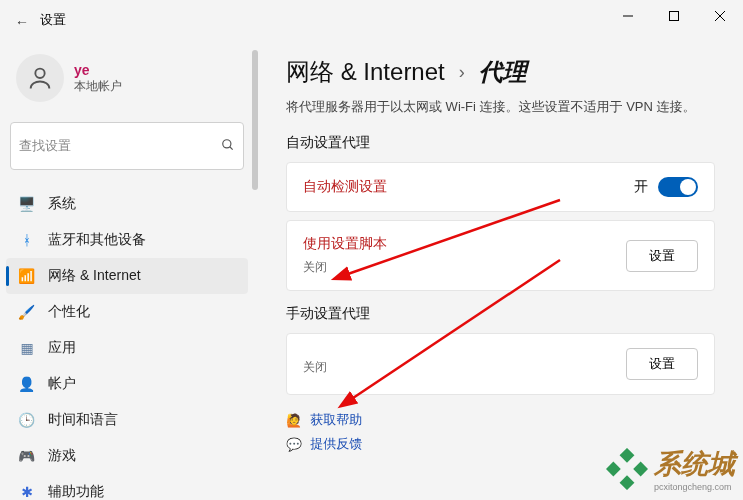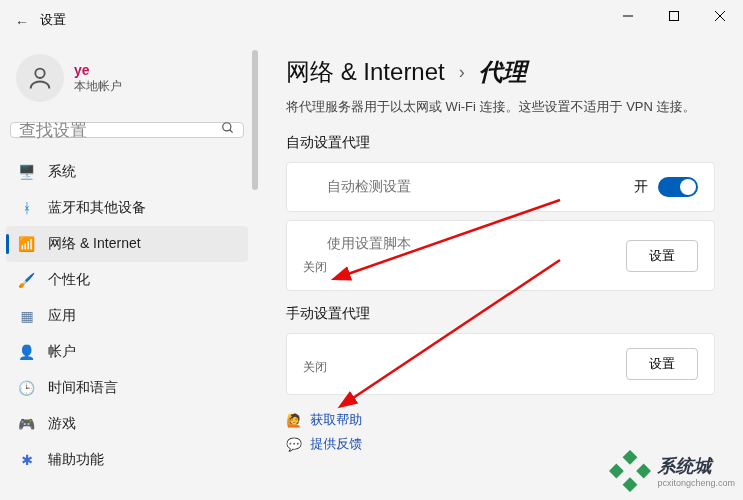--- a/index.html
+++ b/index.html
@@ -10,39 +10,39 @@
   .titlebar .title { font-size: 13px; color: #000; }
   .winctrls { position: absolute; right: 0; top: 0; display: flex; }
   .winctrls .btn { width: 46px; height: 32px; display: flex; align-items: center; justify-content: center; font-size: 10px; color: #000; cursor: pointer; }
 
   .sidebar { position: absolute; left: 0; top: 40px; width: 260px; height: 460px; padding-right: 6px; }
   .profile { display: flex; align-items: center; padding: 14px 16px 16px 16px; }
   .avatar { width: 48px; height: 48px; border-radius: 24px; background: #e8e8e8; display: flex; align-items: center; justify-content: center; margin-right: 10px; }
   .user-name { font-size: 14px; font-weight: 600; color: #be185d; }
   .user-type { font-size: 12px; color: #555; }
 
-  .searchbox { margin: 4px 10px 12px 10px; height: 16px; background: #fff; border: 1px solid #d0d0d0; border-radius: 4px; display: flex; align-items: center; padding: 0 8px; font-size: 17px; color: #555; }
+  .searchbox { margin: 4px 10px 12px 10px; height: 48px; background: #fff; border: 1px solid #d0d0d0; border-radius: 4px; display: flex; align-items: center; padding: 0 8px; font-size: 13px; color: #555; }
   .searchbox .ph { flex: 1; color: #888; }
   .searchbox .sicon { color: #555; }
 
   .nav { display: flex; flex-direction: column; padding: 4px 6px; }
   .nav-item { display: flex; align-items: center; height: 36px; padding: 0 10px; border-radius: 4px; font-size: 14px; color: #222; cursor: pointer; position: relative; }
   .nav-item .icon { width: 22px; text-align: center; margin-right: 10px; font-size: 14px; }
   .nav-item.active { background: #eaeaea; }
   .nav-item.active::before { content: ""; position: absolute; left: 0px; top: 8px; width: 3px; height: 20px; background: #005fb8; border-radius: 2px; }
   .nav-scroll { position: absolute; right: 2px; top: 10px; width: 6px; height: 140px; background: #c8c8c8; border-radius: 3px; }
 
   .content { position: absolute; left: 270px; top: 40px; right: 0; bottom: 0; padding: 16px 28px 8px 16px; overflow: hidden; }
   .bc { font-size: 24px; color: #111; display: flex; align-items: center; gap: 14px; margin-bottom: 10px; }
   .bc .sep { color: #666; font-size: 18px; }
   .bc .cur { font-weight: 600; font-style: italic; }
   .desc { font-size: 13px; color: #444; margin-bottom: 18px; }
   .section-h { font-size: 14px; font-weight: 400; color: #111; margin: 14px 0 10px; }
   .card { background: #fff; border: 1px solid #e5e5e5; border-radius: 4px; padding: 14px 16px; display: flex; align-items: center; justify-content: space-between; margin-bottom: 8px; }
-  .card .left .title2 { font-size: 14px; color: #737373; margin-left: 24px; }
+  .card .left .title2 { font-size: 14px; color: #b91c1c; }
   .card .left .sub { font-size: 12px; color: #666; margin-top: 6px; }
   .toggle { display: flex; align-items: center; gap: 10px; font-size: 14px; color: #111; }
   .switch { width: 40px; height: 20px; background: #005fb8; border-radius: 10px; position: relative; }
   .switch::after { content: ""; position: absolute; right: 2px; top: 2px; width: 16px; height: 16px; background: #fff; border-radius: 8px; }
   .setbtn { border: 1px solid #c8c8c8; background: #fff; border-radius: 4px; padding: 6px 22px; font-size: 13px; cursor: pointer; }
   .footer-links { margin-top: 16px; font-size: 13px; color: #1a4db3; }
   .footer-links .fl { display: flex; align-items: center; gap: 8px; margin-bottom: 6px; cursor: pointer; }
 
   .arrows { position: absolute; pointer-events:none; }
 
@@ -200,16 +200,16 @@
 <div style="position:absolute;right:8px;bottom:8px;display:flex;align-items:center;gap:6px;opacity:.85">
   <svg width="42" height="42" viewBox="0 0 40 40">
       <g fill="#0d8a3a">
         <rect x="15" y="2" width="10" height="10" transform="rotate(45 20 7)"></rect>
         <rect x="2" y="15" width="10" height="10" transform="rotate(45 7 20)"></rect>
         <rect x="28" y="15" width="10" height="10" transform="rotate(45 33 20)"></rect>
         <rect x="15" y="28" width="10" height="10" transform="rotate(45 20 33)"></rect>
       </g>
     </svg>
   <div>
-    <div style="font-size:18px;font-weight:700;color:#0f172a;font-style:italic">系统城</div>
+    <div style="font-size:27px;font-weight:700;color:#a16207;font-style:italic">系统城</div>
     <div style="font-size:9px;color:#777">pcxitongcheng.com</div>
   </div>
 </div>
 
 </body></html>

